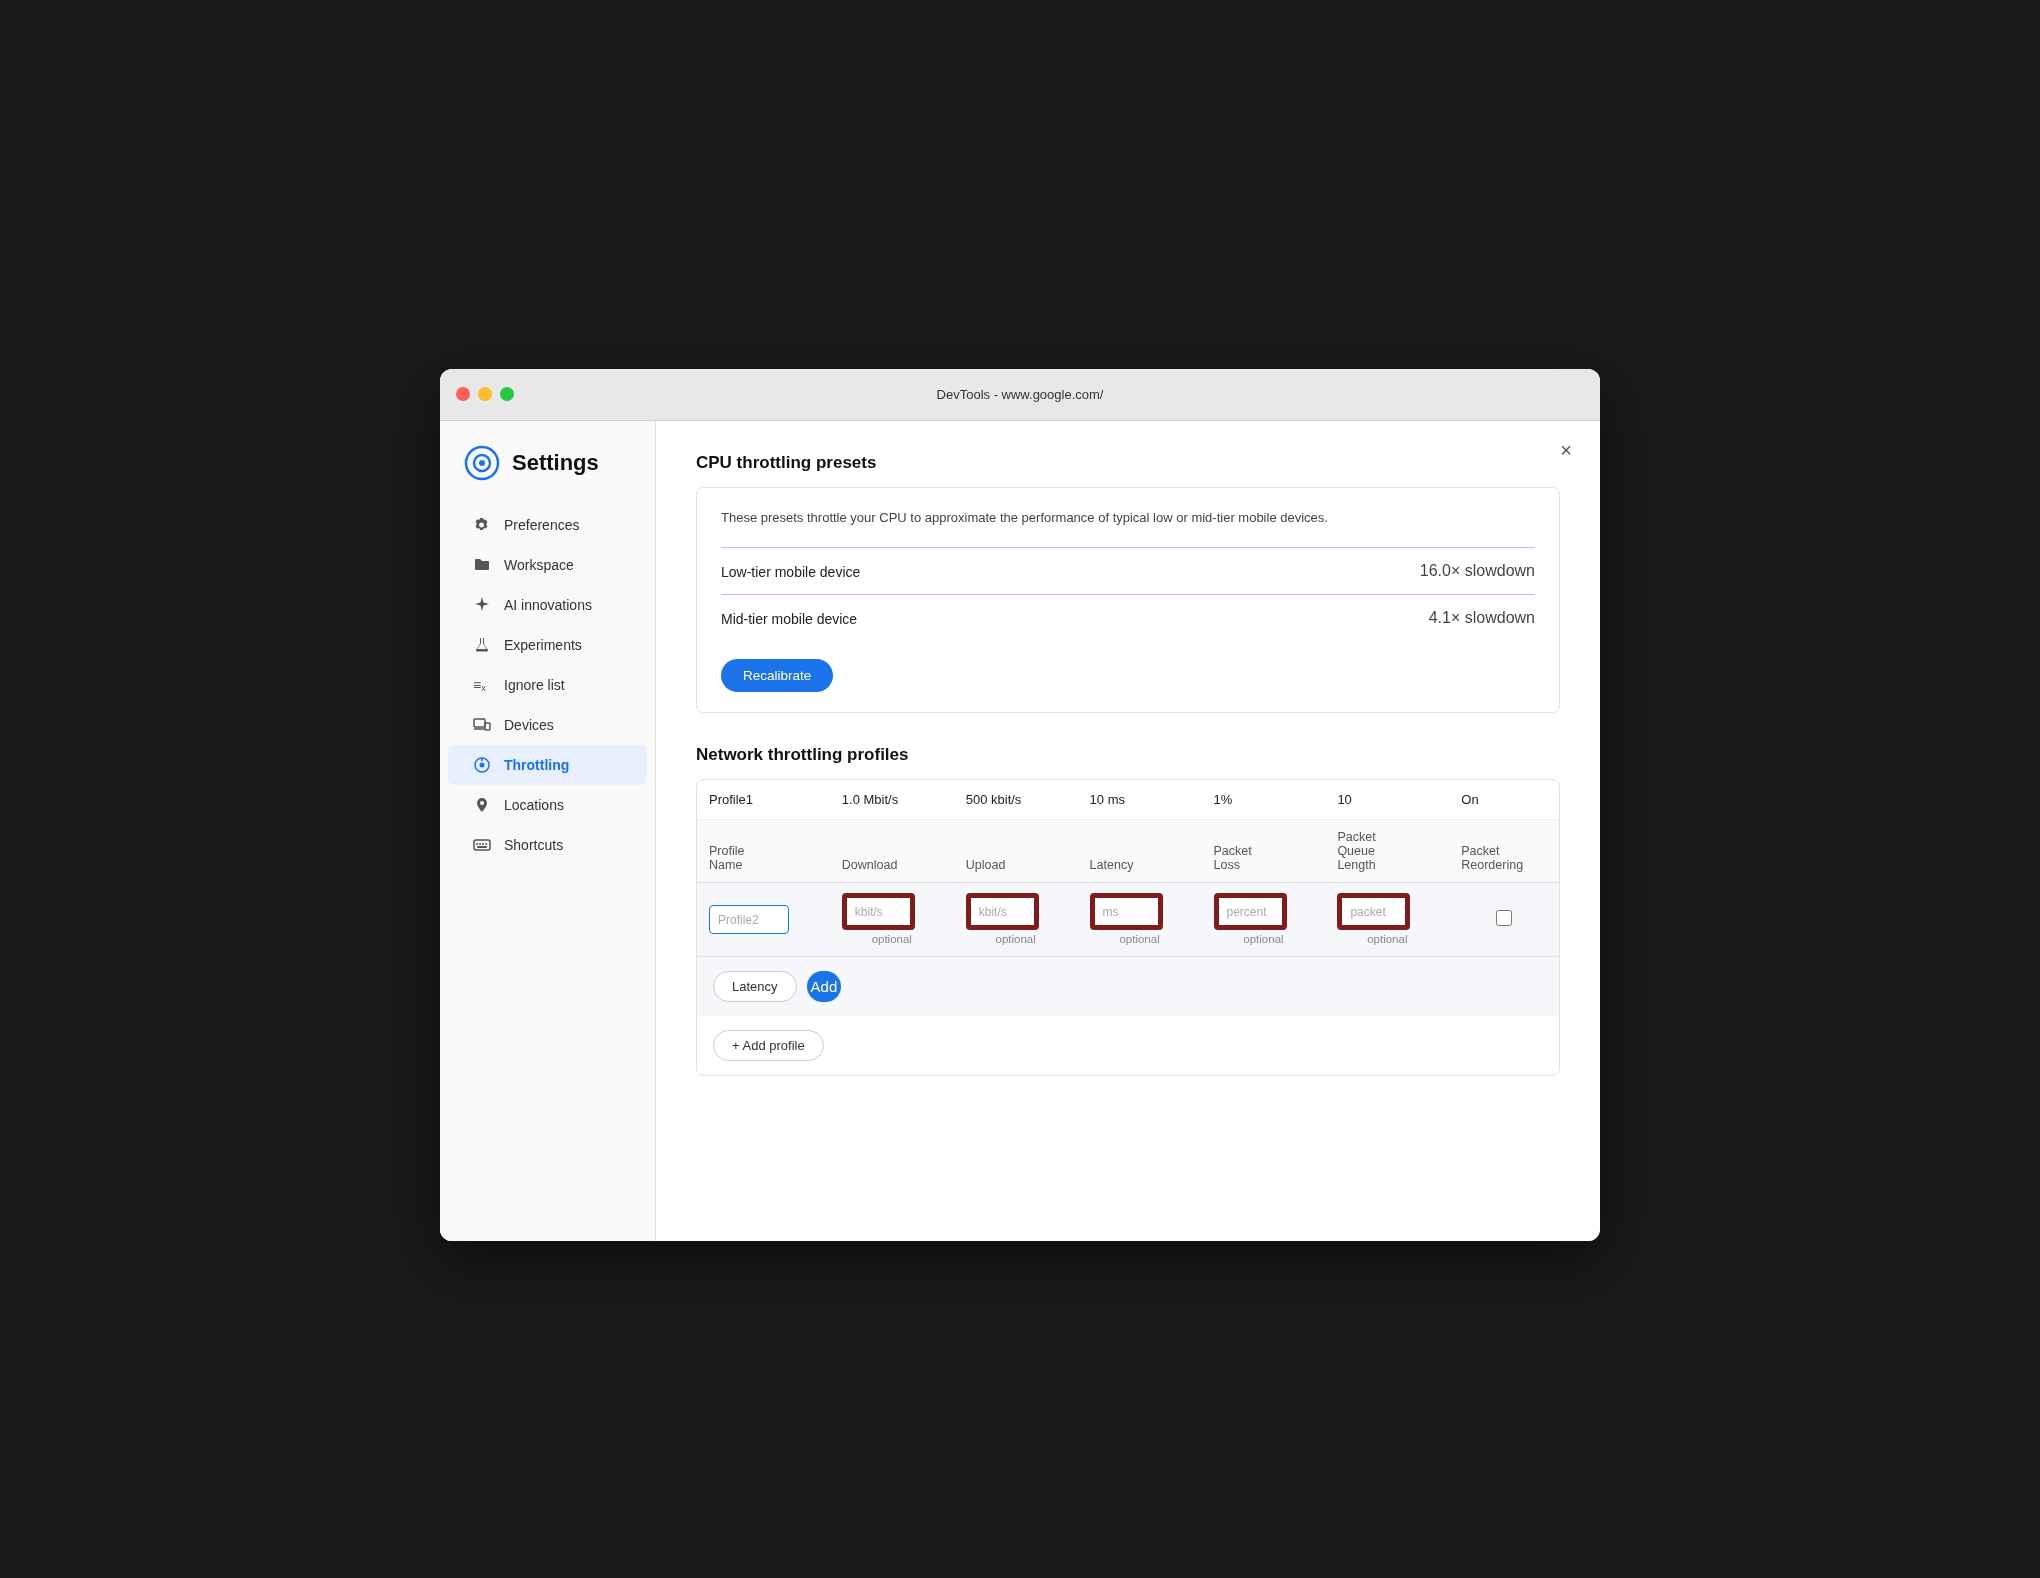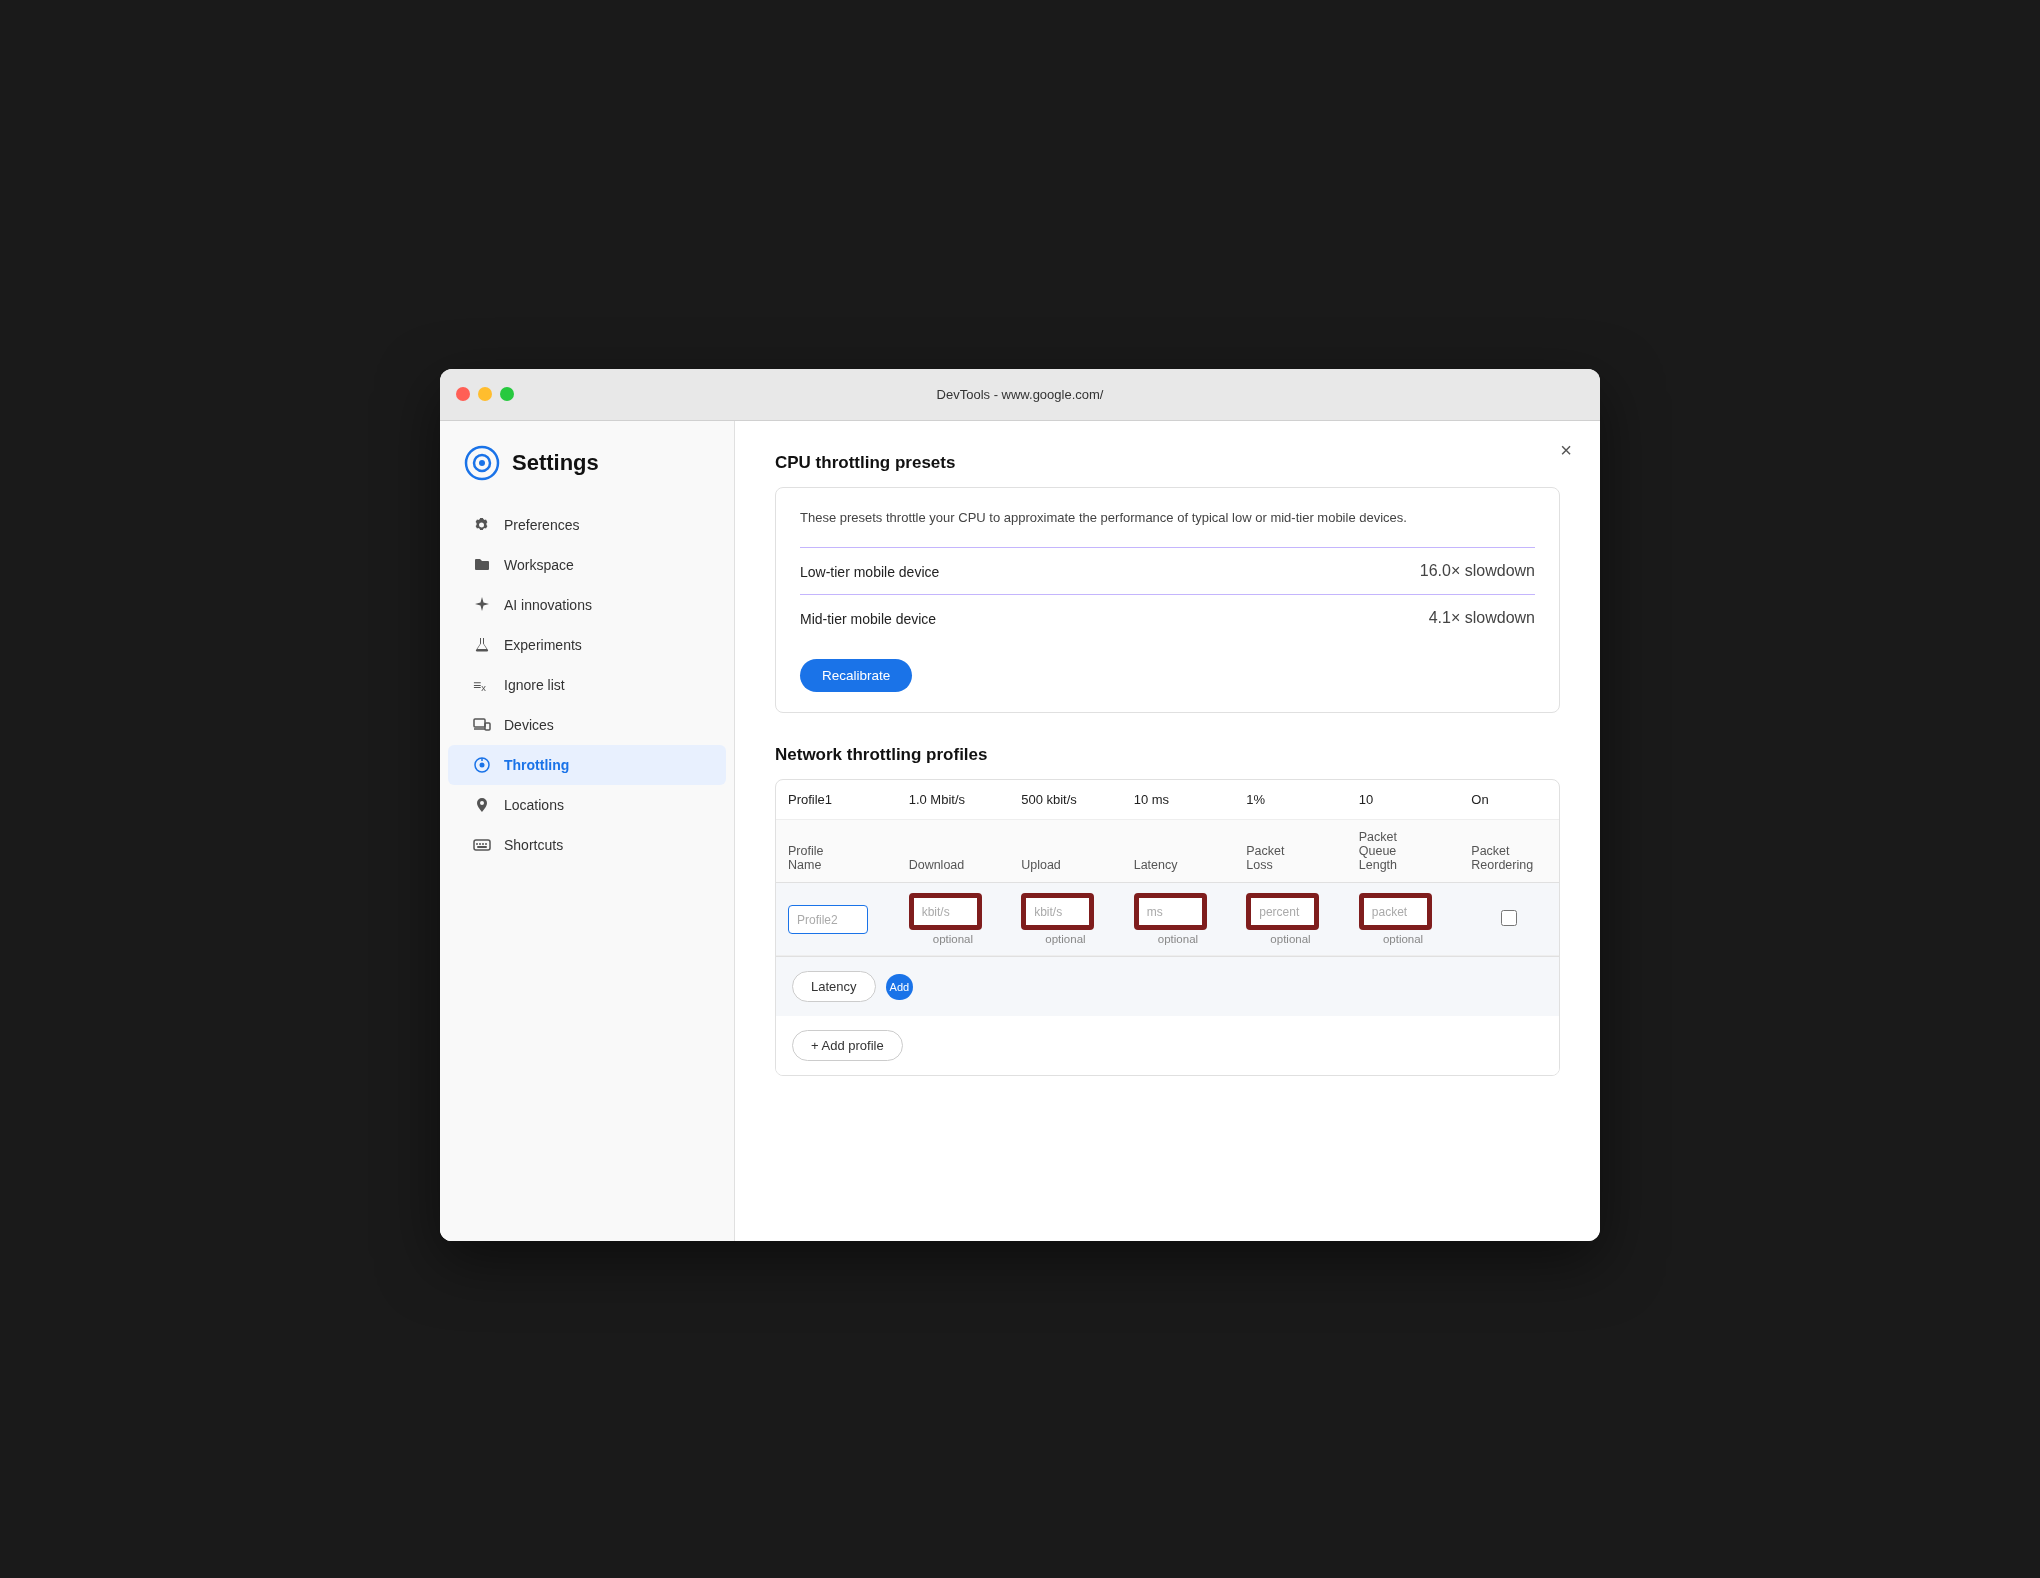--- a/index.html
+++ b/index.html
@@ -55,21 +55,21 @@
     }
 
     .window-body {
       display: flex;
       background: #ffffff;
       min-height: 820px;
     }
 
     
     .sidebar {
-      width: 295px;
+      width: 216px;
       background: #f9f9f9;
       border-right: 1px solid #e0e0e0;
       padding: 24px 0;
       flex-shrink: 0;
     }
 
     .sidebar-header {
       display: flex;
       align-items: center;
       gap: 12px;
@@ -294,21 +294,21 @@
       font-size: 13px;
       cursor: pointer;
     }
 
     .add-btn {
       background: #1a73e8;
       color: #fff;
       border: none;
       border-radius: 20px;
       padding: 7px 4px;
-      font-size: 11px;
+      font-size: 15px;
       font-weight: 500;
       cursor: pointer;
       text-align: center;
     }
 
     .add-profile-row {
       padding: 14px 16px;
       background: #fff;
     }
 

